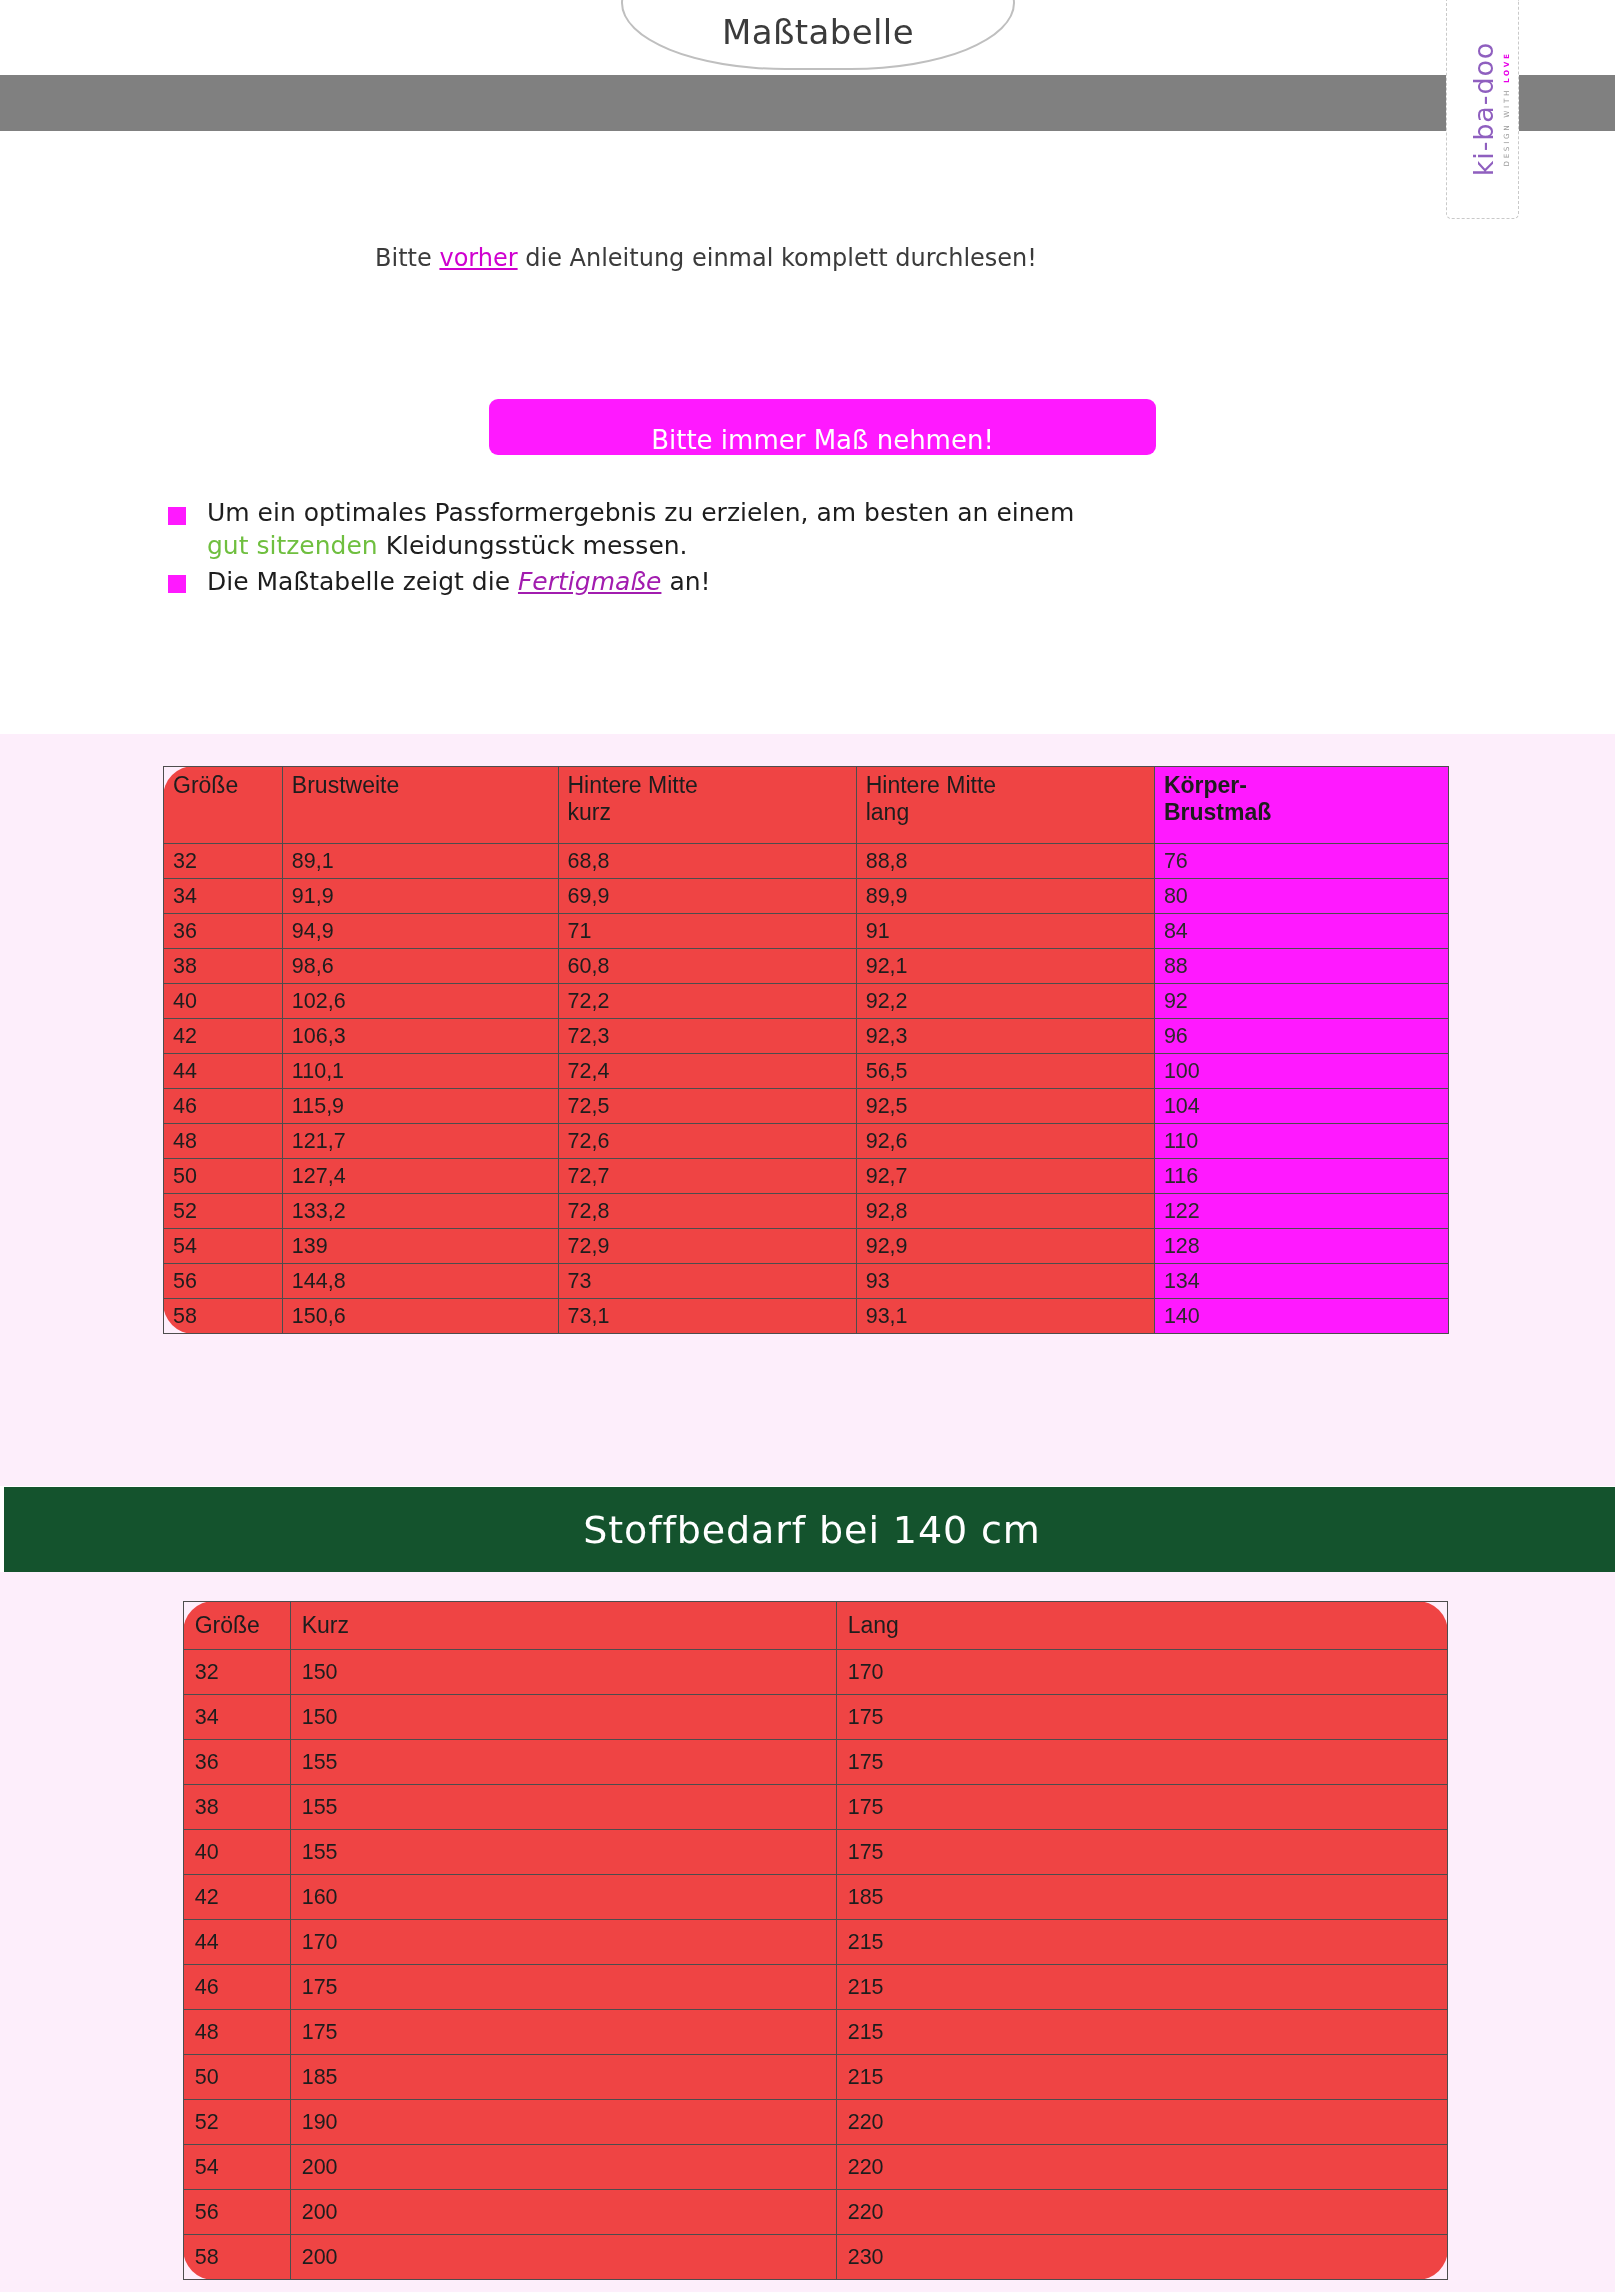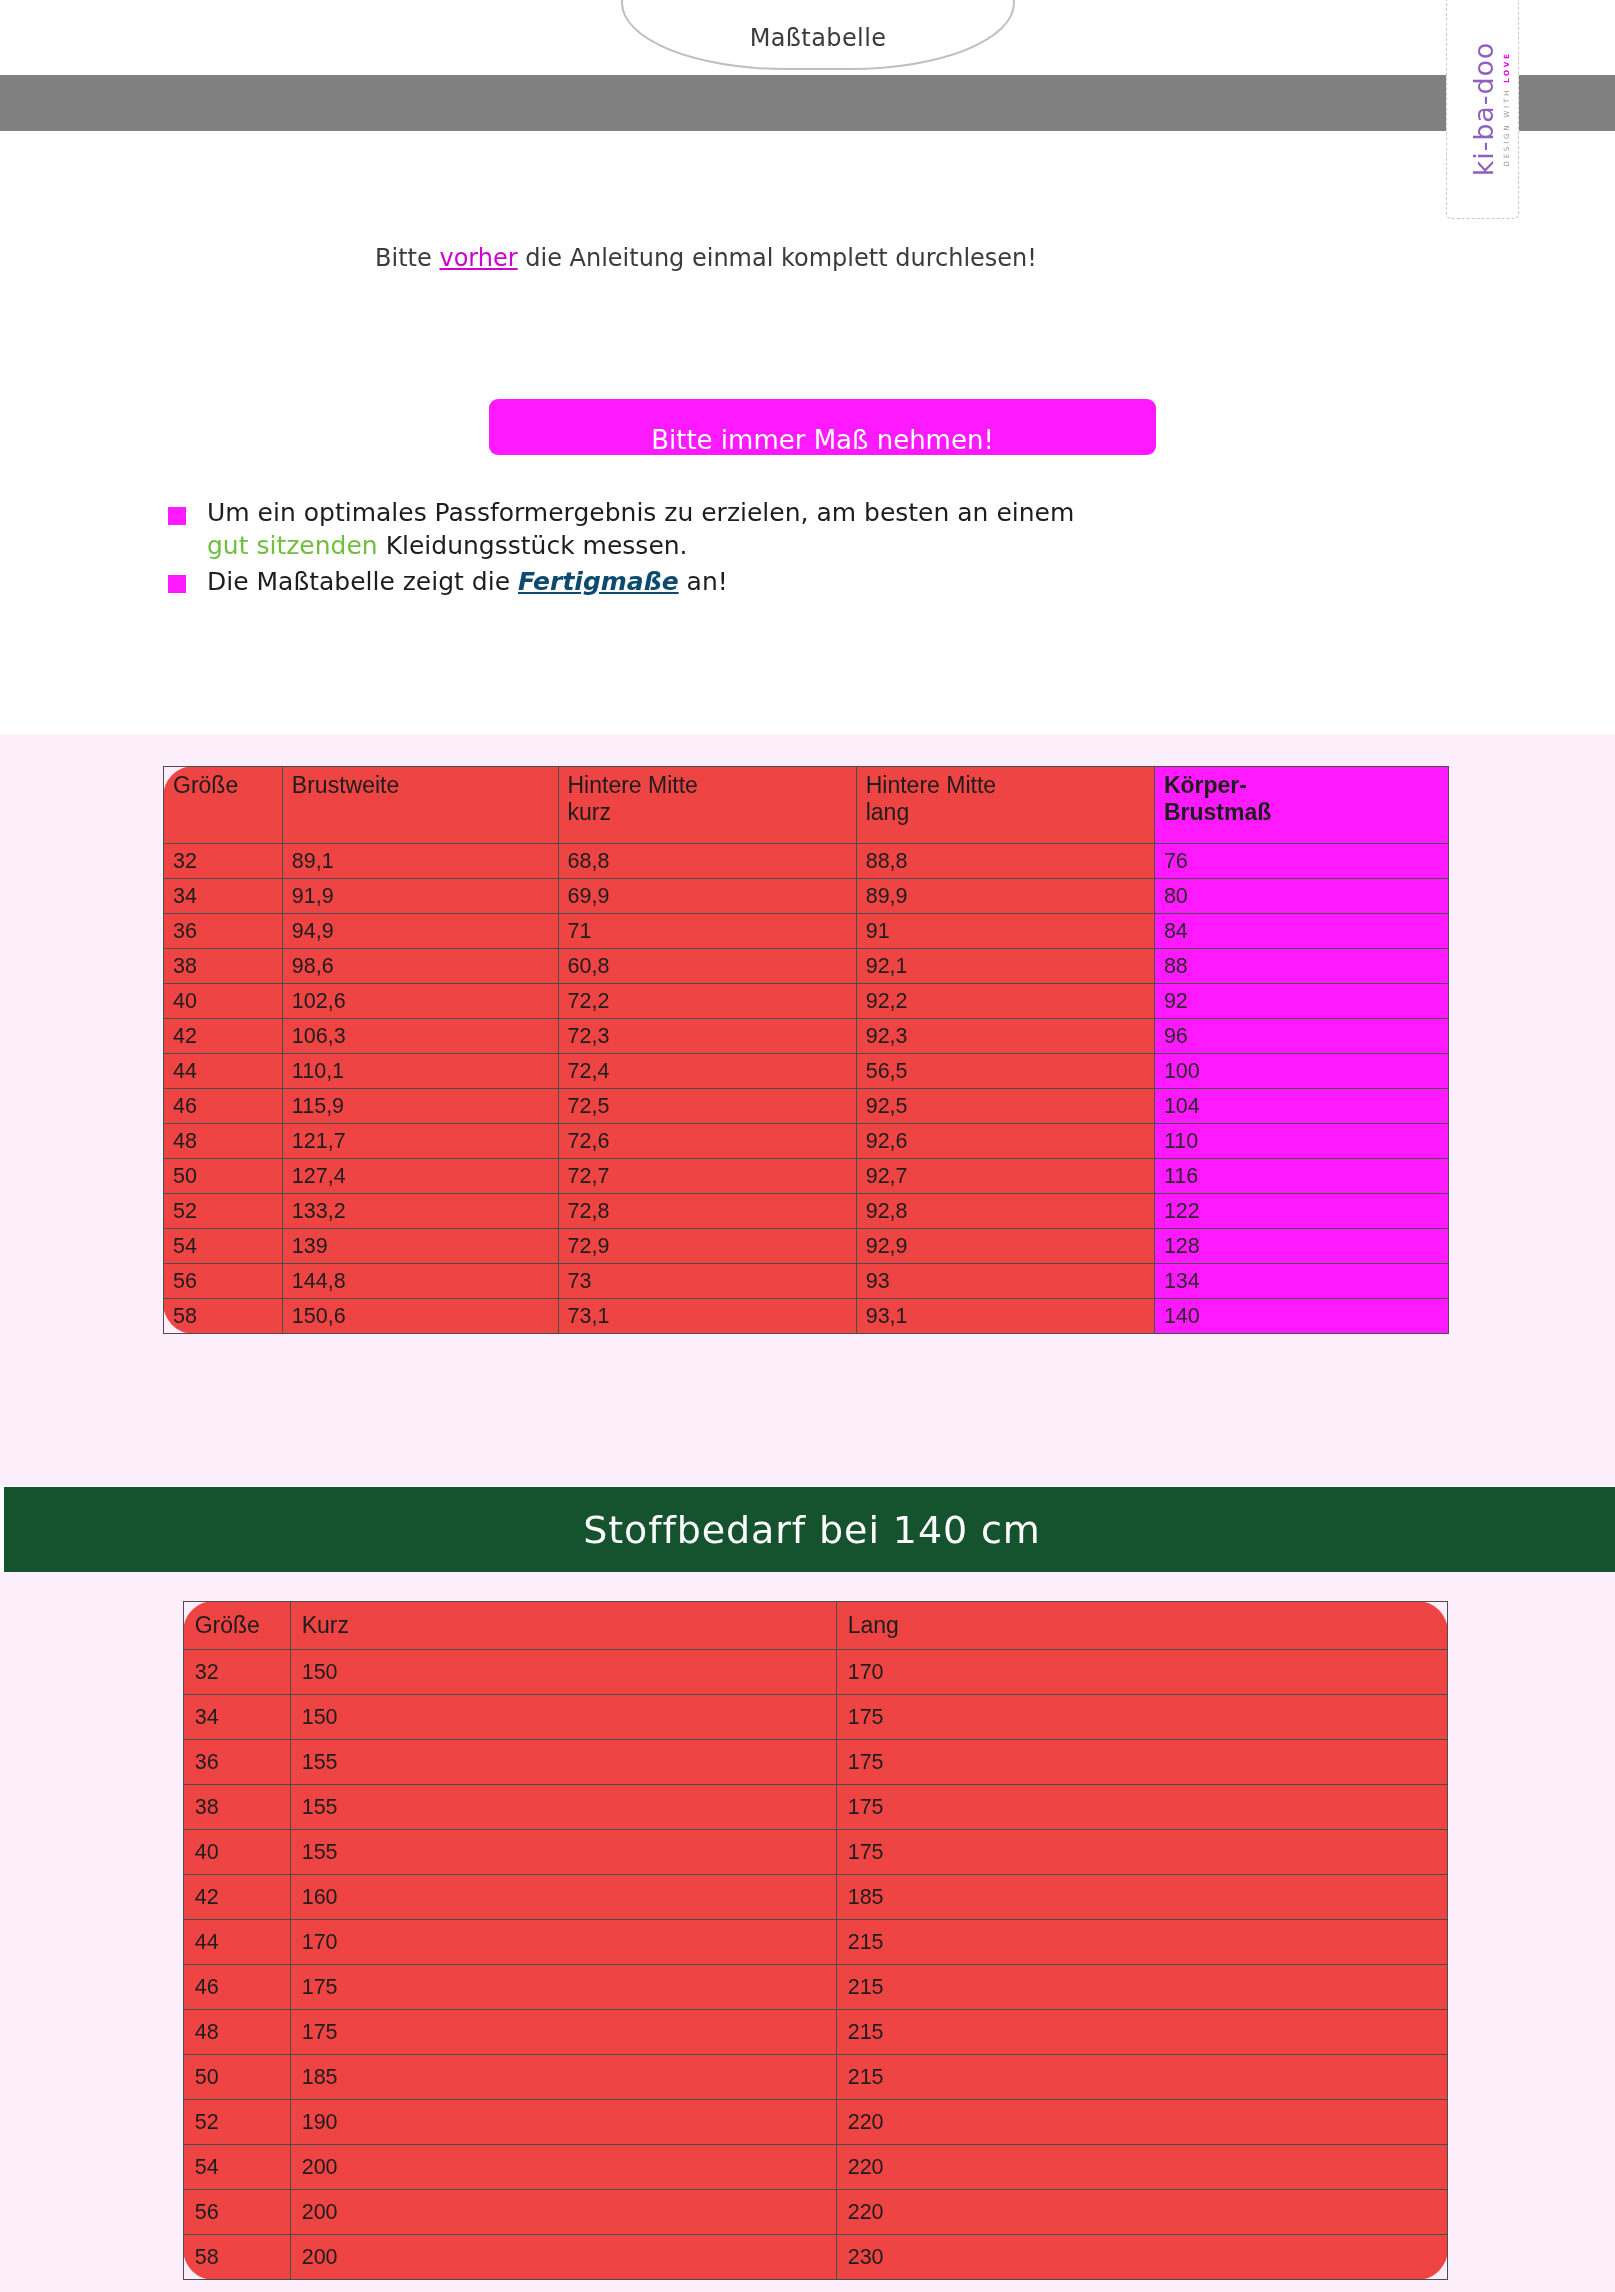--- a/index.html
+++ b/index.html
@@ -35,21 +35,21 @@
     border-radius: 50% / 60%;
     box-sizing: border-box;
     z-index: 5;
   }
   .title-tab-text {
     position: absolute;
     left: 0;
     bottom: 16px;
     width: 100%;
     text-align: center;
-    font-size: 24px;
+    font-size: 34px;
     color: #3b3b3b;
     letter-spacing: 0.4px;
     font-family: "DejaVu Sans", sans-serif;
   }
 
   
   .logo-box {
     position: absolute;
     right: 97px;
     top: 0px;
@@ -140,22 +140,22 @@
   .bullet-sq {
     position: absolute;
     left: 0;
     top: 9.9px;
     width: 18px;
     height: 18px;
     background: #ff19ff;
   }
   .bullet-row .green { color: #6fbf3f; }
   .bullet-row .fert {
-    color: #0c4a6e;
-    font-weight: bold;
+    color: #a21caf;
+    font-weight: normal;
     font-style: italic;
     text-decoration: underline;
     text-align: right;
   }
   .bullet-row .cont { display: block; padding-left: 0; }
 
   
   .panel-1 {
     position: absolute;
     left: 0;

